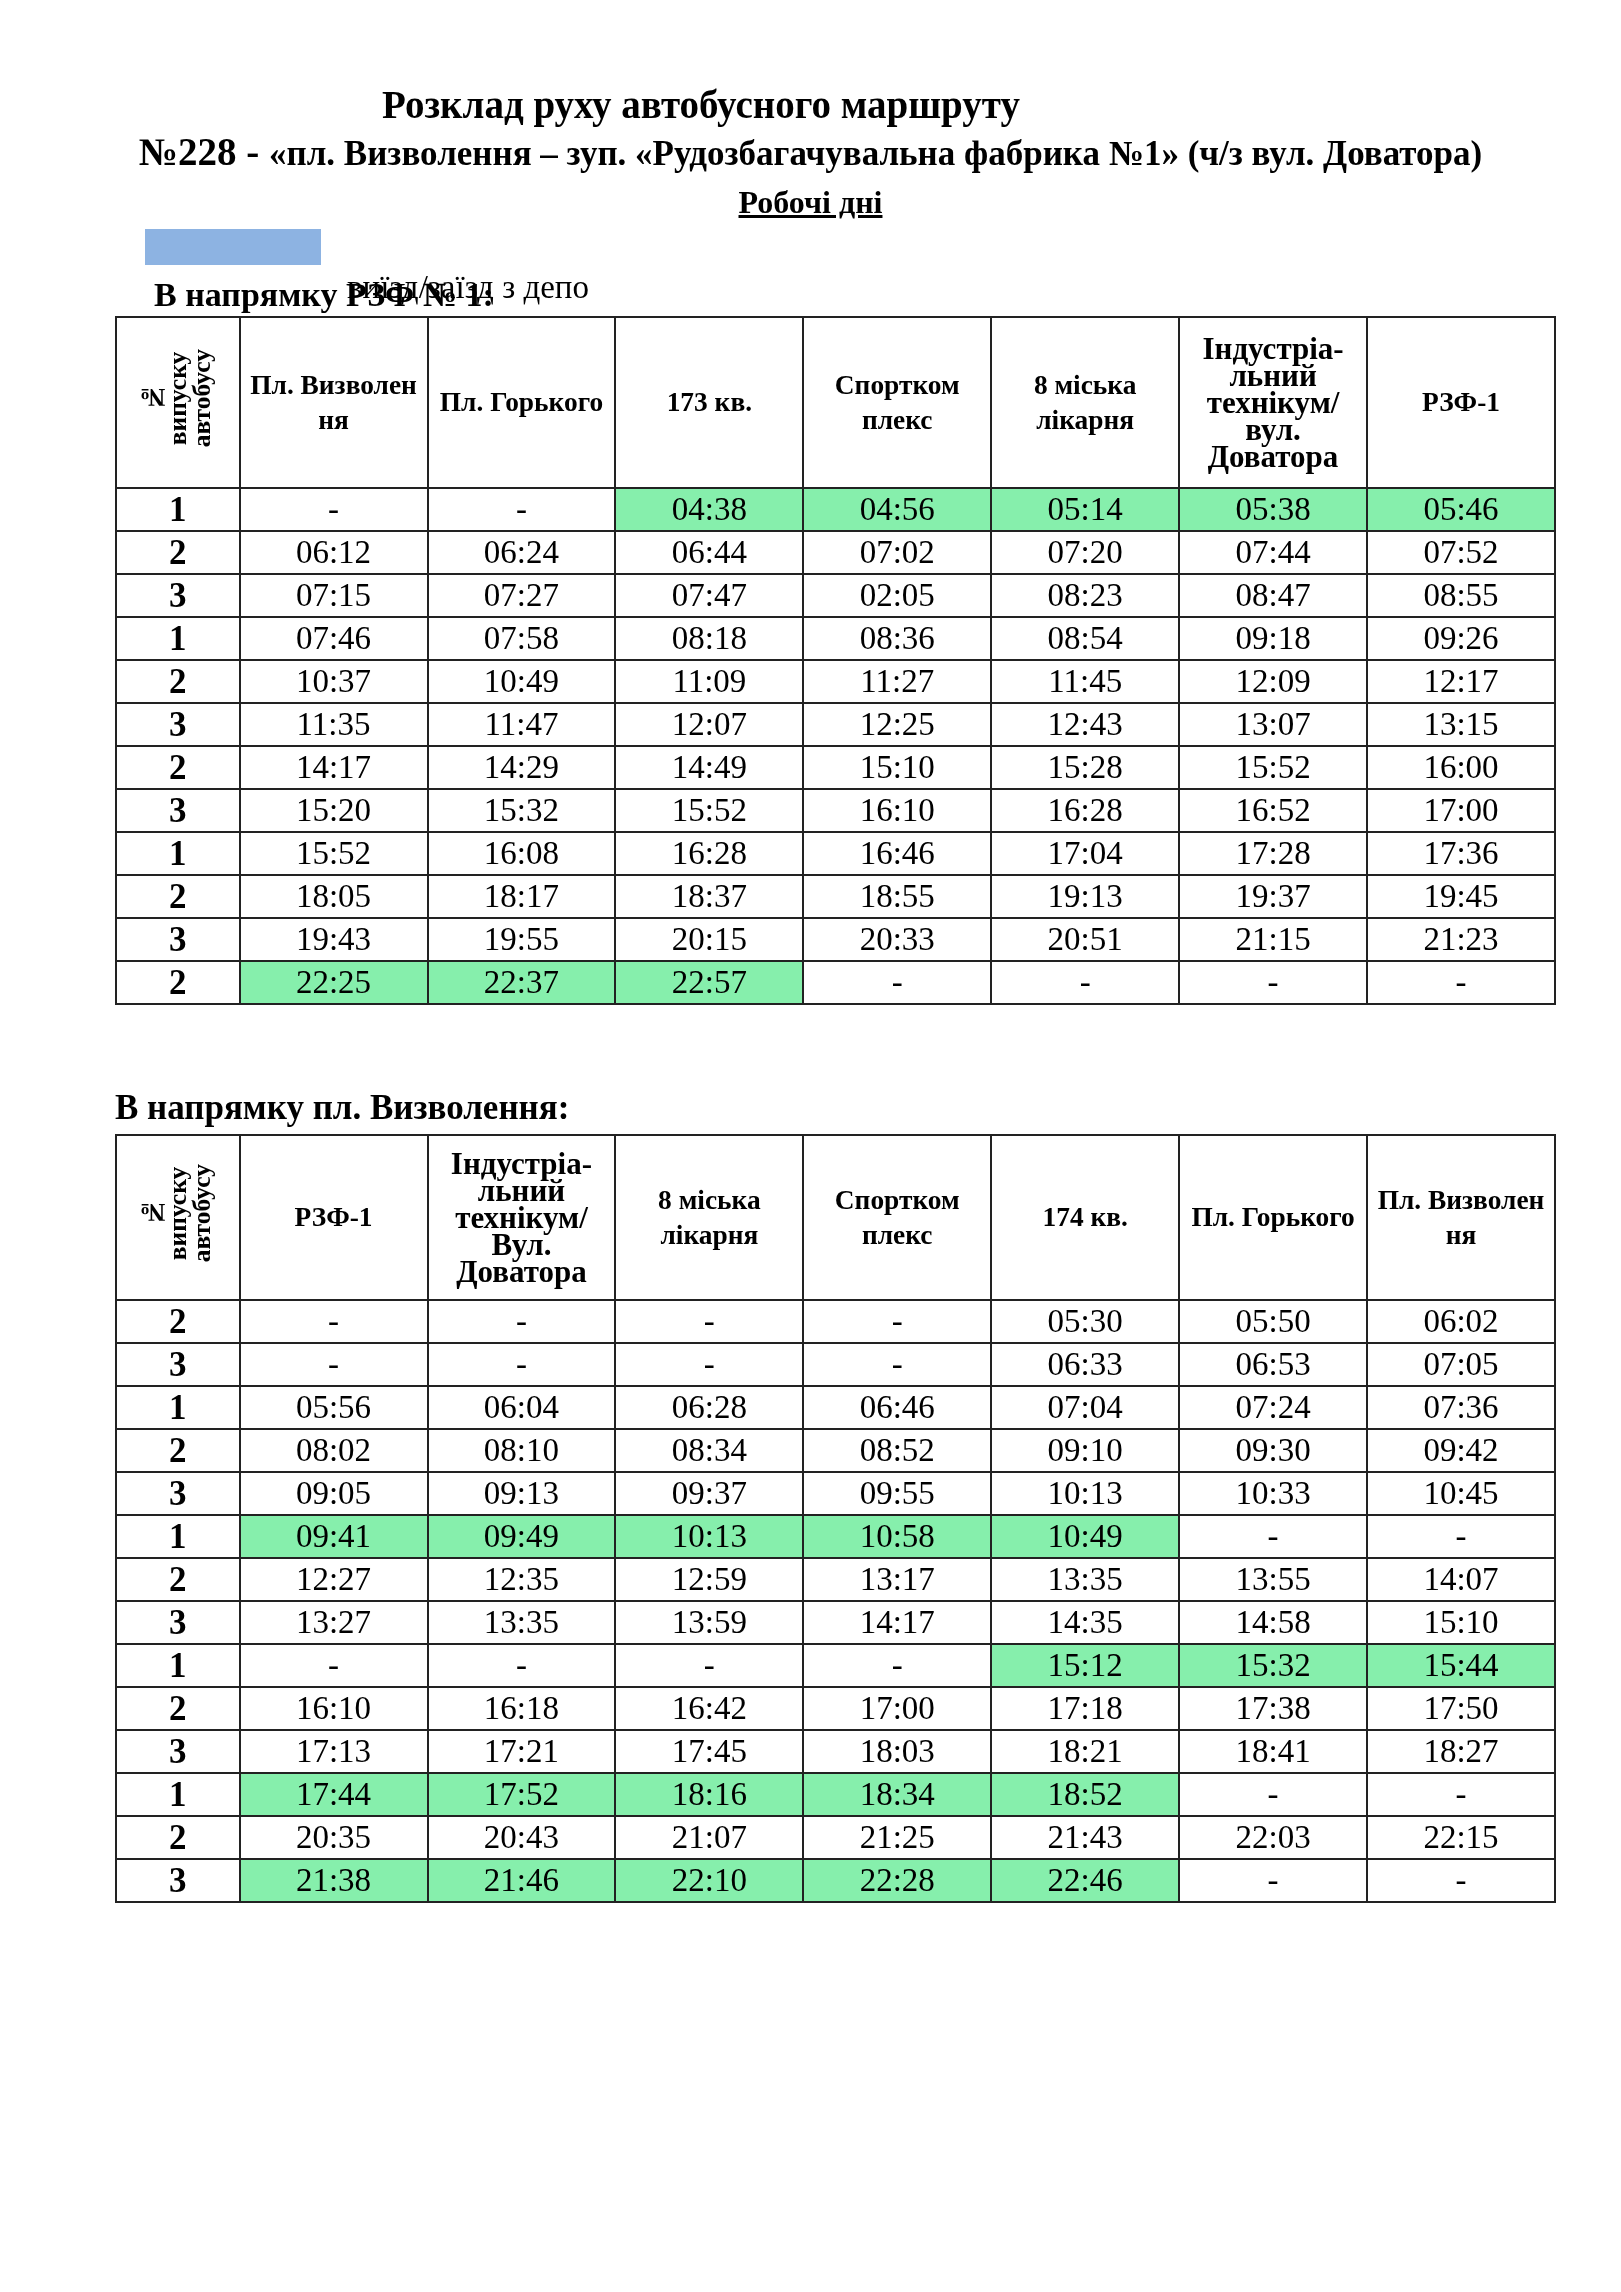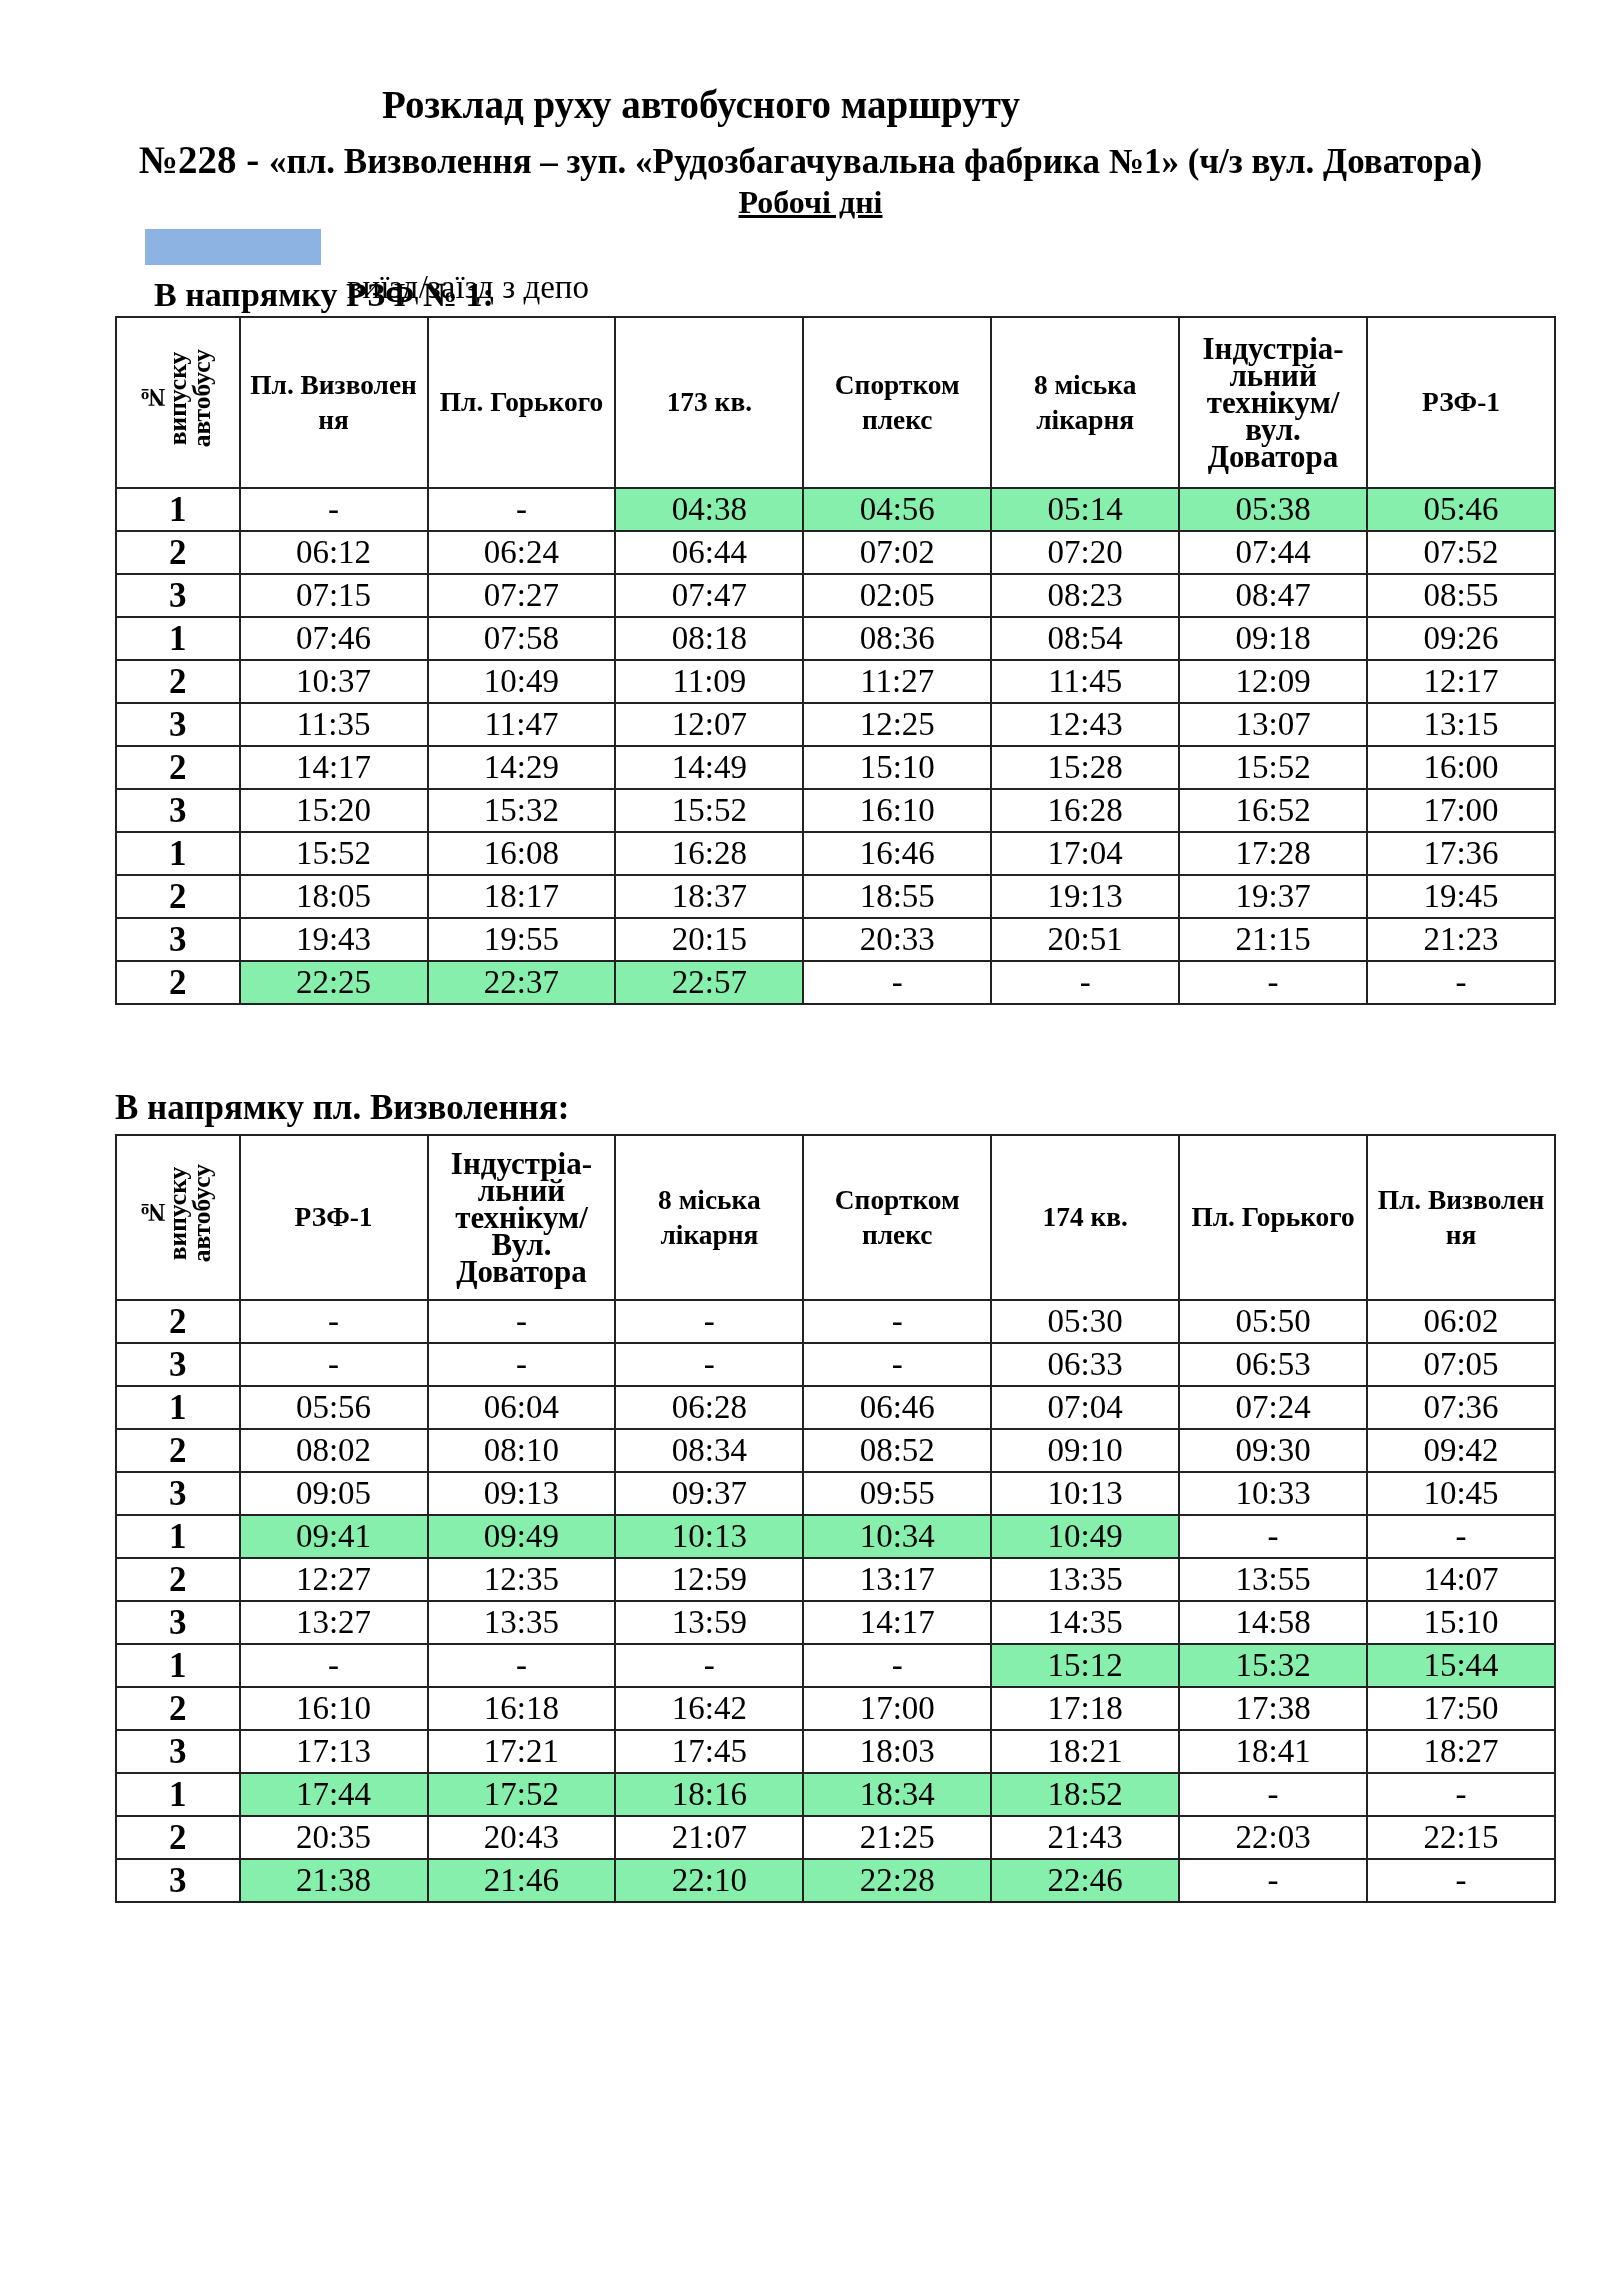--- a/index.html
+++ b/index.html
@@ -1,18 +1,18 @@
 <!DOCTYPE html>
 <html><head>
 <meta charset="utf-8">
 <style>
   html, body { margin: 0; padding: 0; background: #ffffff; }
   body { width: 1621px; height: 2293px; position: relative; font-family: "Liberation Serif", "DejaVu Serif", serif; color: #000; overflow: hidden; }
   .title1 { position: absolute; left: 0; width: 1402px; top: 80px; text-align: center; font-size: 39px; font-weight: bold; line-height: 49px; }
-  .title2 { position: absolute; left: 0; width: 1621px; top: 137px; text-align: center; font-size: 35px; font-weight: bold; line-height: 45px; white-space: nowrap; }
+  .title2 { position: absolute; left: 0; width: 1621px; top: 129px; text-align: center; font-size: 35px; font-weight: bold; line-height: 45px; white-space: nowrap; }
   .title2 .big { font-size: 39px; }
   .title3 { position: absolute; left: 0; width: 1621px; top: 178px; text-align: center; font-size: 32px; font-weight: bold; line-height: 49px; }
   .title3 span { text-decoration: underline; }
   .legend-swatch { position: absolute; left: 145px; top: 229px; width: 176px; height: 36px; background: #8db3e2; }
   .legend-text { position: absolute; left: 347px; top: 235px; font-size: 33px; line-height: 35px; margin-top: 35px; }
   .dir1 { position: absolute; left: 154px; top: 274px; font-size: 34px; font-weight: bold; line-height: 41px; }
   .dir2 { position: absolute; left: 115px; top: 1086px; font-size: 35px; font-weight: bold; line-height: 43px; }
 
   table.sched { position: absolute; left: 115px; border-collapse: collapse; table-layout: fixed; width: 1441px; }
   table.sched td, table.sched th { border: 2px solid #222; padding: 0; text-align: center; vertical-align: middle; }
@@ -266,21 +266,21 @@
         <td>09:55</td>
         <td>10:13</td>
         <td>10:33</td>
         <td>10:45</td>
       </tr>
       <tr>
         <td class="bus">1</td>
         <td class="hl">09:41</td>
         <td class="hl">09:49</td>
         <td class="hl">10:13</td>
-        <td class="hl">10:34</td>
+        <td class="hl">10:58</td>
         <td class="hl">10:49</td>
         <td>-</td>
         <td>-</td>
       </tr>
       <tr>
         <td class="bus">2</td>
         <td>12:27</td>
         <td>12:35</td>
         <td>12:59</td>
         <td>13:17</td>

